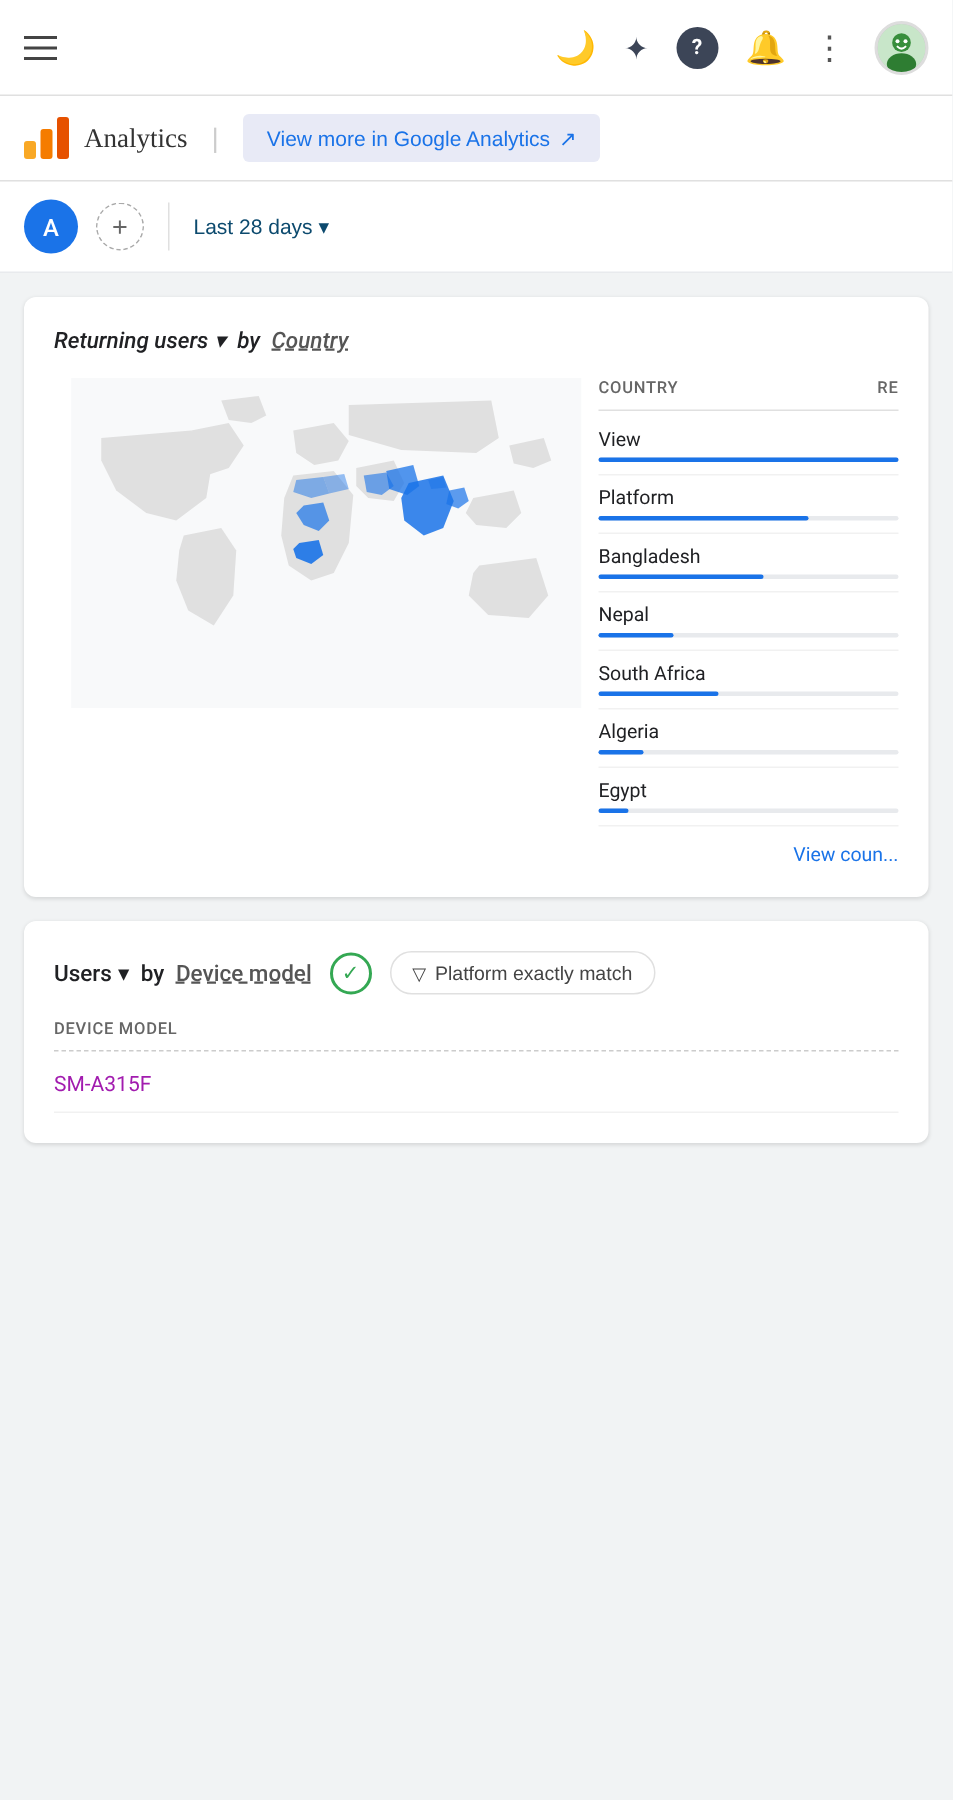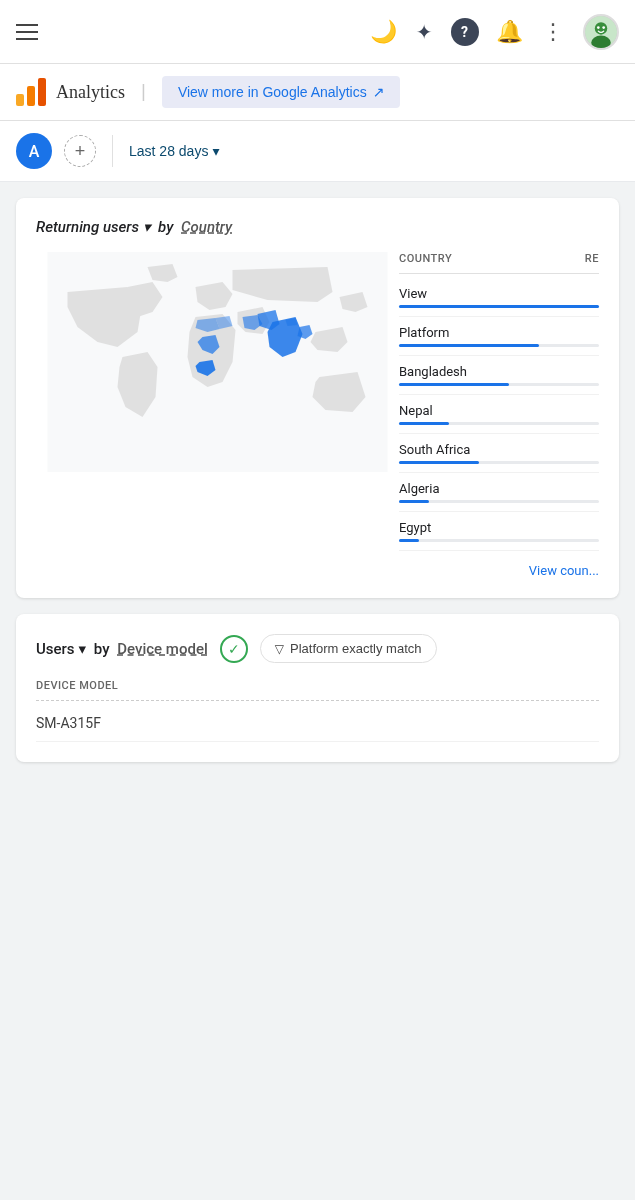--- a/index.html
+++ b/index.html
@@ -179,21 +179,21 @@
     .filter-icon { font-size: 12px; }
 
     .device-table-header {
       display: flex;
       border-bottom: 1.5px dashed #ccc;
       padding-bottom: 8px;
       margin-bottom: 4px;
     }
     .col-device { font-size: 11px; color: #666; font-weight: 500; letter-spacing: 0.5px; }
     .device-row { padding: 10px 0; border-bottom: 1px solid #f1f1f1; }
-    .device-model-name { font-size: 14px; color: #404040; }
+    .device-model-name { font-size: 14px; color: #a21caf; }
   </style>
 </head>
 <body>
 
 <div class="top-nav">
   <div class="top-nav-left">
     <div class="hamburger-icon">
       <span></span>
         <span></span>
         <span></span>

